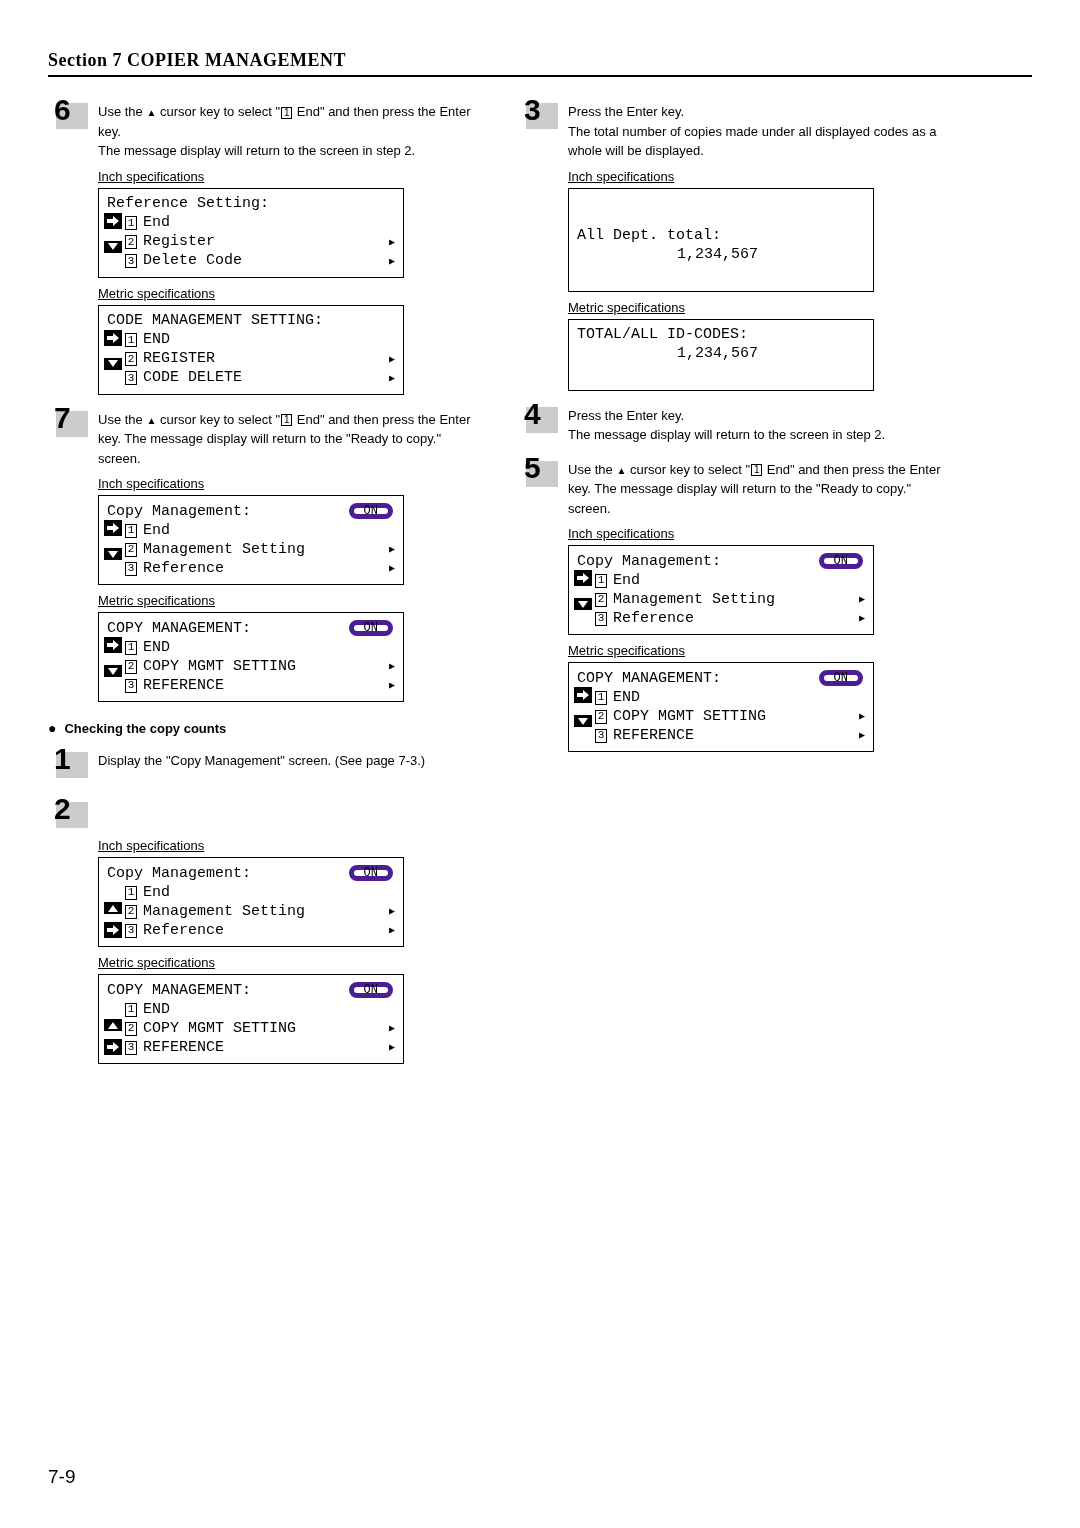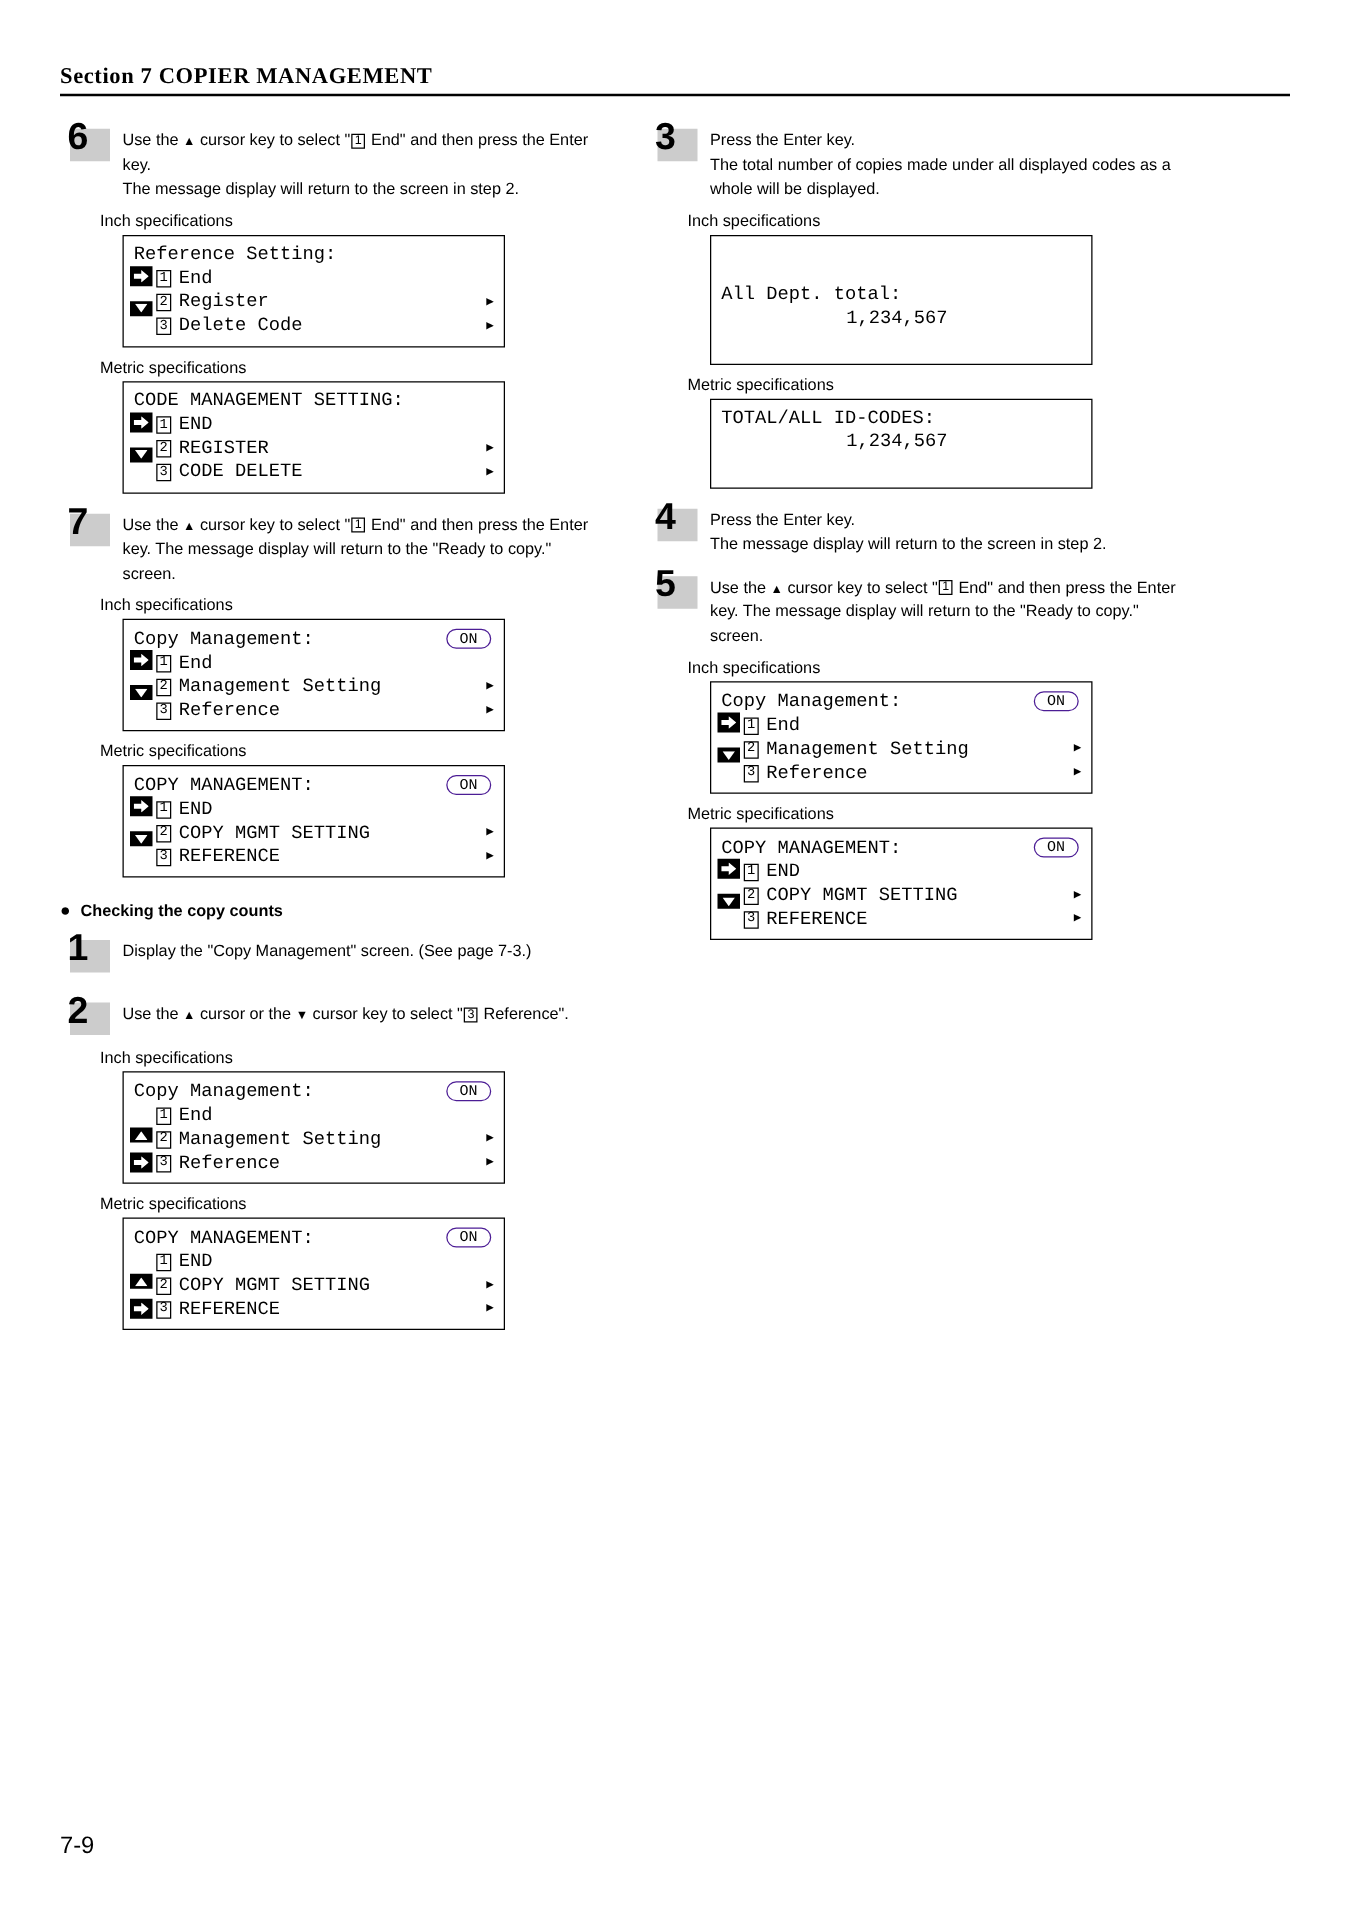--- a/index.html
+++ b/index.html
@@ -7,28 +7,28 @@
     .section-header { display: flex; align-items: baseline; border-bottom: 2.5px solid #000; padding-bottom: 4px; margin-bottom: 22px; font-family: Liberation Serif, serif; }
     .section-header .title { font-weight: bold; font-size: 18px; letter-spacing: 0.5px; }
     .columns { display: flex; gap: 40px; }
     .col-left { flex: 0 0 430px; }
     .col-right { flex: 0 0 430px; }
     .step-block { display: flex; align-items: flex-start; margin-bottom: 8px; }
     .step-num-box { position: relative; width: 40px; height: 32px; margin-right: 10px; flex: 0 0 40px; }
     .step-num-gray { position: absolute; top: 4px; right: 0; width: 32px; height: 26px; background: #ccc; }
     .step-num-text { position: absolute; top: -6px; left: 6px; font-weight: bold; font-size: 30px; font-family: Arial, sans-serif; color: #000; }
     .step-text { flex: 1; line-height: 1.5; margin-top: 3px; }
-    .label-inch, .label-metric { font-size: 13px; margin-left: 32px; margin-top: 6px; margin-bottom: 4px; }
+    .label-inch, .label-metric { font-size: 13px; margin-left: 50px; margin-top: 6px; margin-bottom: 4px; text-decoration: underline; }
     .display-box { margin-left: 50px; width: 306px; border: 1px solid #000; position: relative; margin-bottom: 8px; }
     .display-inner { padding: 6px 8px 6px 8px; font-family: "Courier New", monospace; font-size: 15px; line-height: 1.3; }
     .display-row { display: flex; align-items: center; height: 19px; }
     .arrow-col { width: 18px; display: inline-block; }
     .box-num { border: 1px solid #000; font-family: "Courier New", monospace; font-size: 11px; display: inline-flex; align-items: center; justify-content: center; width: 12px; height: 14px; line-height: 1; margin-right: 6px; }
     .menu-arrow { position: absolute; right: 8px; font-size: 10px; color: #000; }
-    .pill { border: 1px solid #4c1d95; border-radius: 10px; font-family: "Courier New", monospace; font-size: 12px; padding: 0 10px; height: 16px; display: inline-flex; align-items: center; position: absolute; right: 10px; top: 7px; }
+    .pill { border: 5px solid #4c1d95; border-radius: 10px; font-family: "Courier New", monospace; font-size: 12px; padding: 0 10px; height: 16px; display: inline-flex; align-items: center; position: absolute; right: 10px; top: 7px; }
     .ind-stack { position: absolute; left: 5px; top: 24px; display: flex; flex-direction: column; justify-content: space-between; height: 40px; }
     .ind-top { width: 18px; height: 16px; background: #000; display: flex; align-items: center; justify-content: center; }
     .ind-top svg { display: block; }
     .ind-bot { width: 18px; height: 12px; background: #000; display: flex; align-items: center; justify-content: center; margin-top: 10px; }
     .subheading { font-weight: bold; font-size: 13px; margin-top: 18px; margin-bottom: 12px; display: flex; align-items: center; }
     .bullet { font-size: 14px; margin-right: 8px; }
     .up-tri::before { content: "▲"; font-size: 10px; }
     .down-tri::before { content: "▼"; font-size: 10px; }
     .inline-box { border: 1px solid #000; font-size: 10px; display: inline-flex; align-items: center; justify-content: center; width: 11px; height: 12px; line-height: 1; vertical-align: middle; margin: 0 1px; }
   </style>
@@ -229,23 +229,20 @@
         <div class="step-num-text">1</div>
       </div>
       <div class="step-text">Display the "Copy Management" screen. (See page 7-3.)</div>
     </div>
 
     <div class="step-block" style="margin-top:18px;">
       <div class="step-num-box">
         <div class="step-num-gray"></div>
         <div class="step-num-text">2</div>
       </div>
-      <div class="step-text">
-        <span>Use the </span><span class="up-tri"></span><span> cursor or the </span><span class="down-tri"></span><span> cursor key to select "</span><span class="inline-box">3</span><span> Reference".</span>
-      </div>
     </div>
 
     <div class="label-inch">Inch specifications</div>
     <div class="display-box">
       <span class="pill">ON</span>
       <div class="display-inner">
         <div class="display-row">
             <span>Copy Management:</span>
           </div>
         <div class="display-row">

